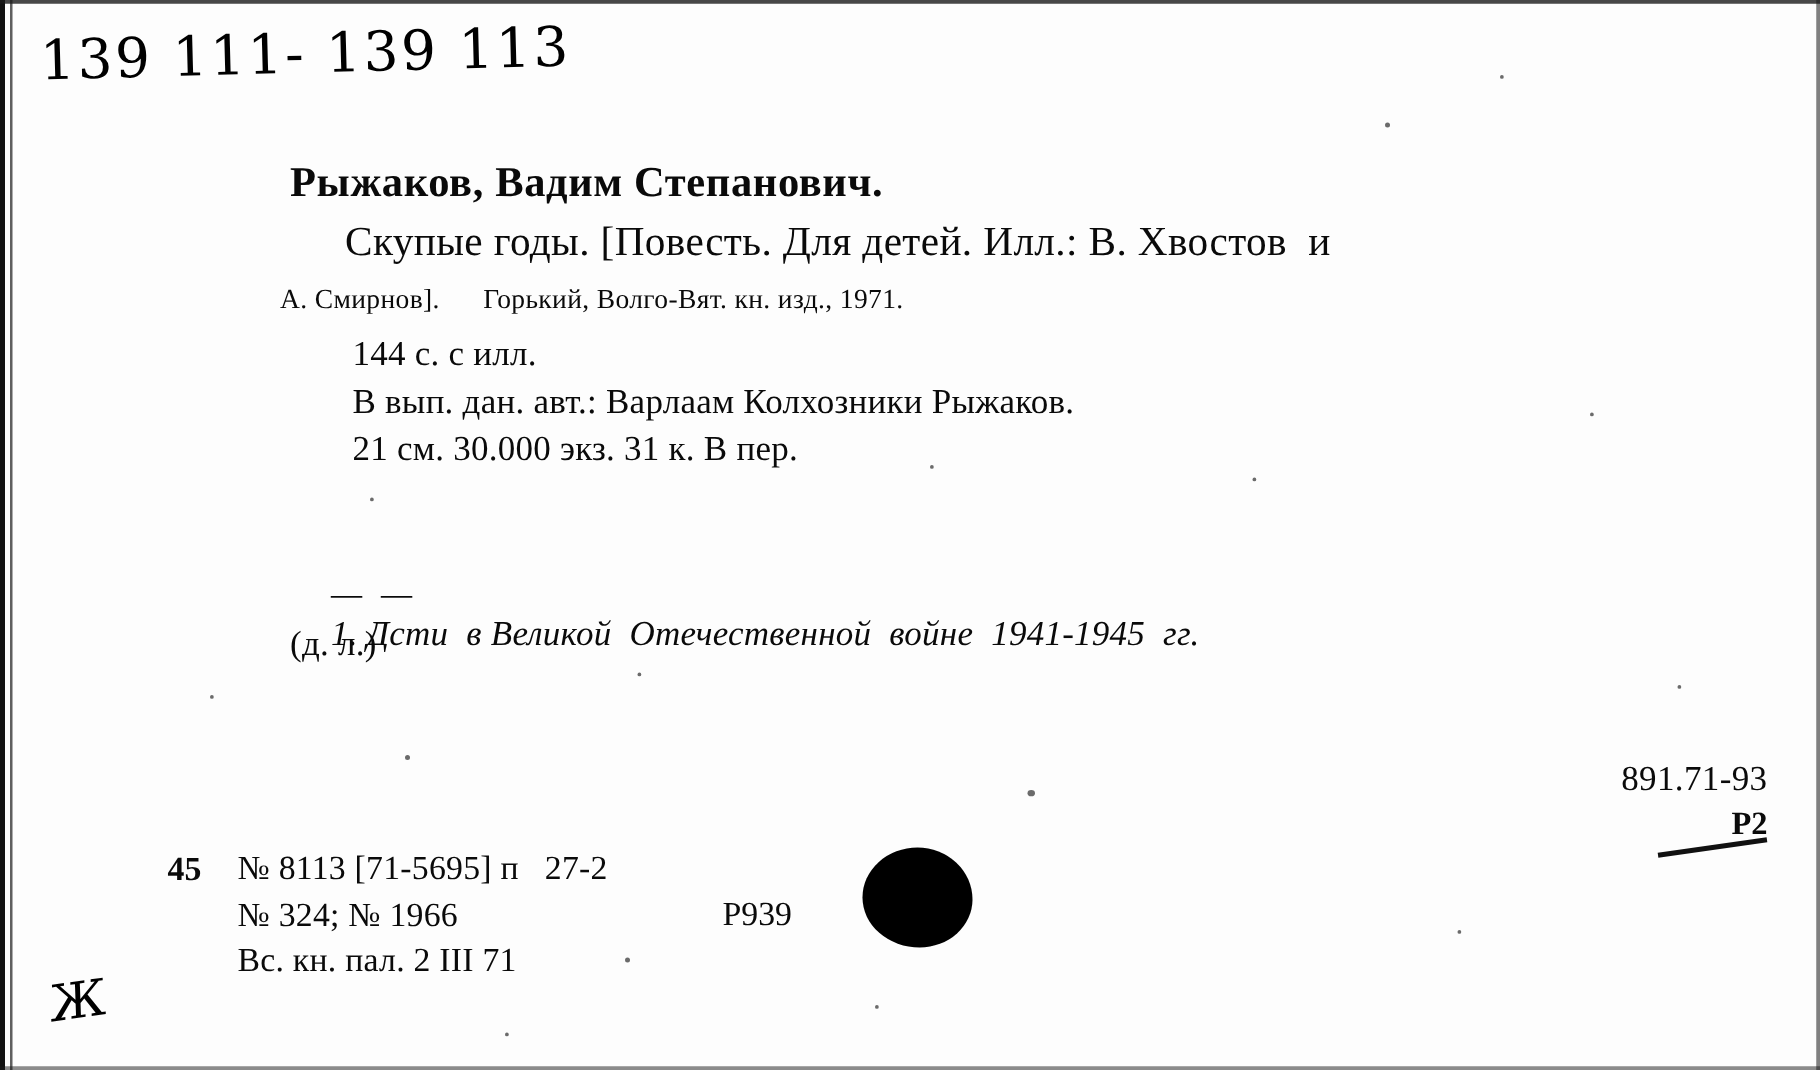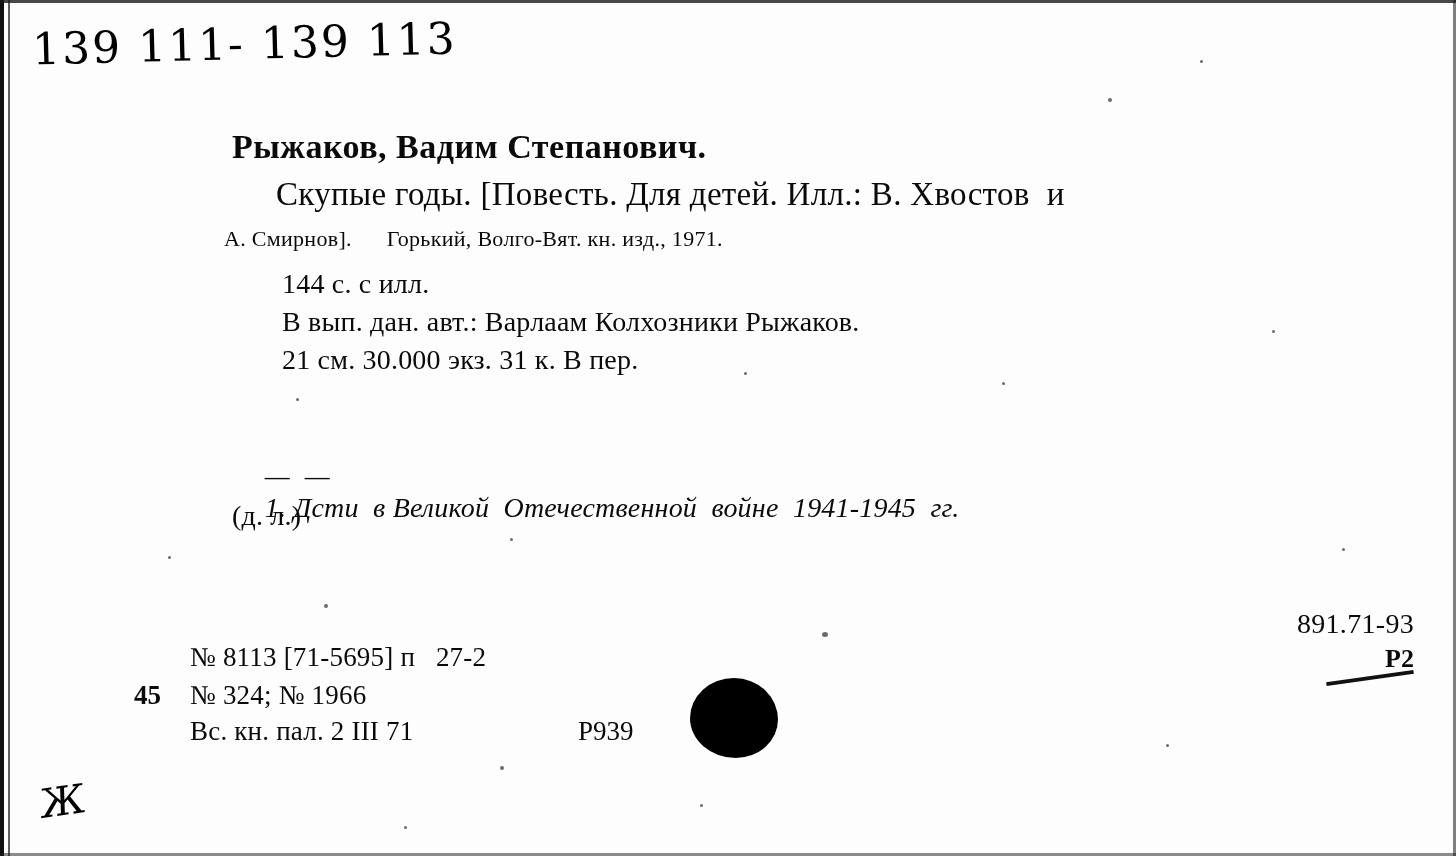--- a/index.html
+++ b/index.html
@@ -153,20 +153,21 @@
     top: 680px;
     font-size: 27px;
     font-weight: bold;
   }
   .imprint-line {
     position: absolute;
     left: 190px;
     font-size: 27px;
     letter-spacing: .2px;
     white-space: pre;
+    margin-top: 37px;
   }
   .imp-1 { top: 642px; }
   .imp-2 { top: 680px; }
   .imp-3 { top: 716px; }
   .imprint-code {
     position: absolute;
     left: 578px;
     top: 716px;
     font-size: 27px;
   }

